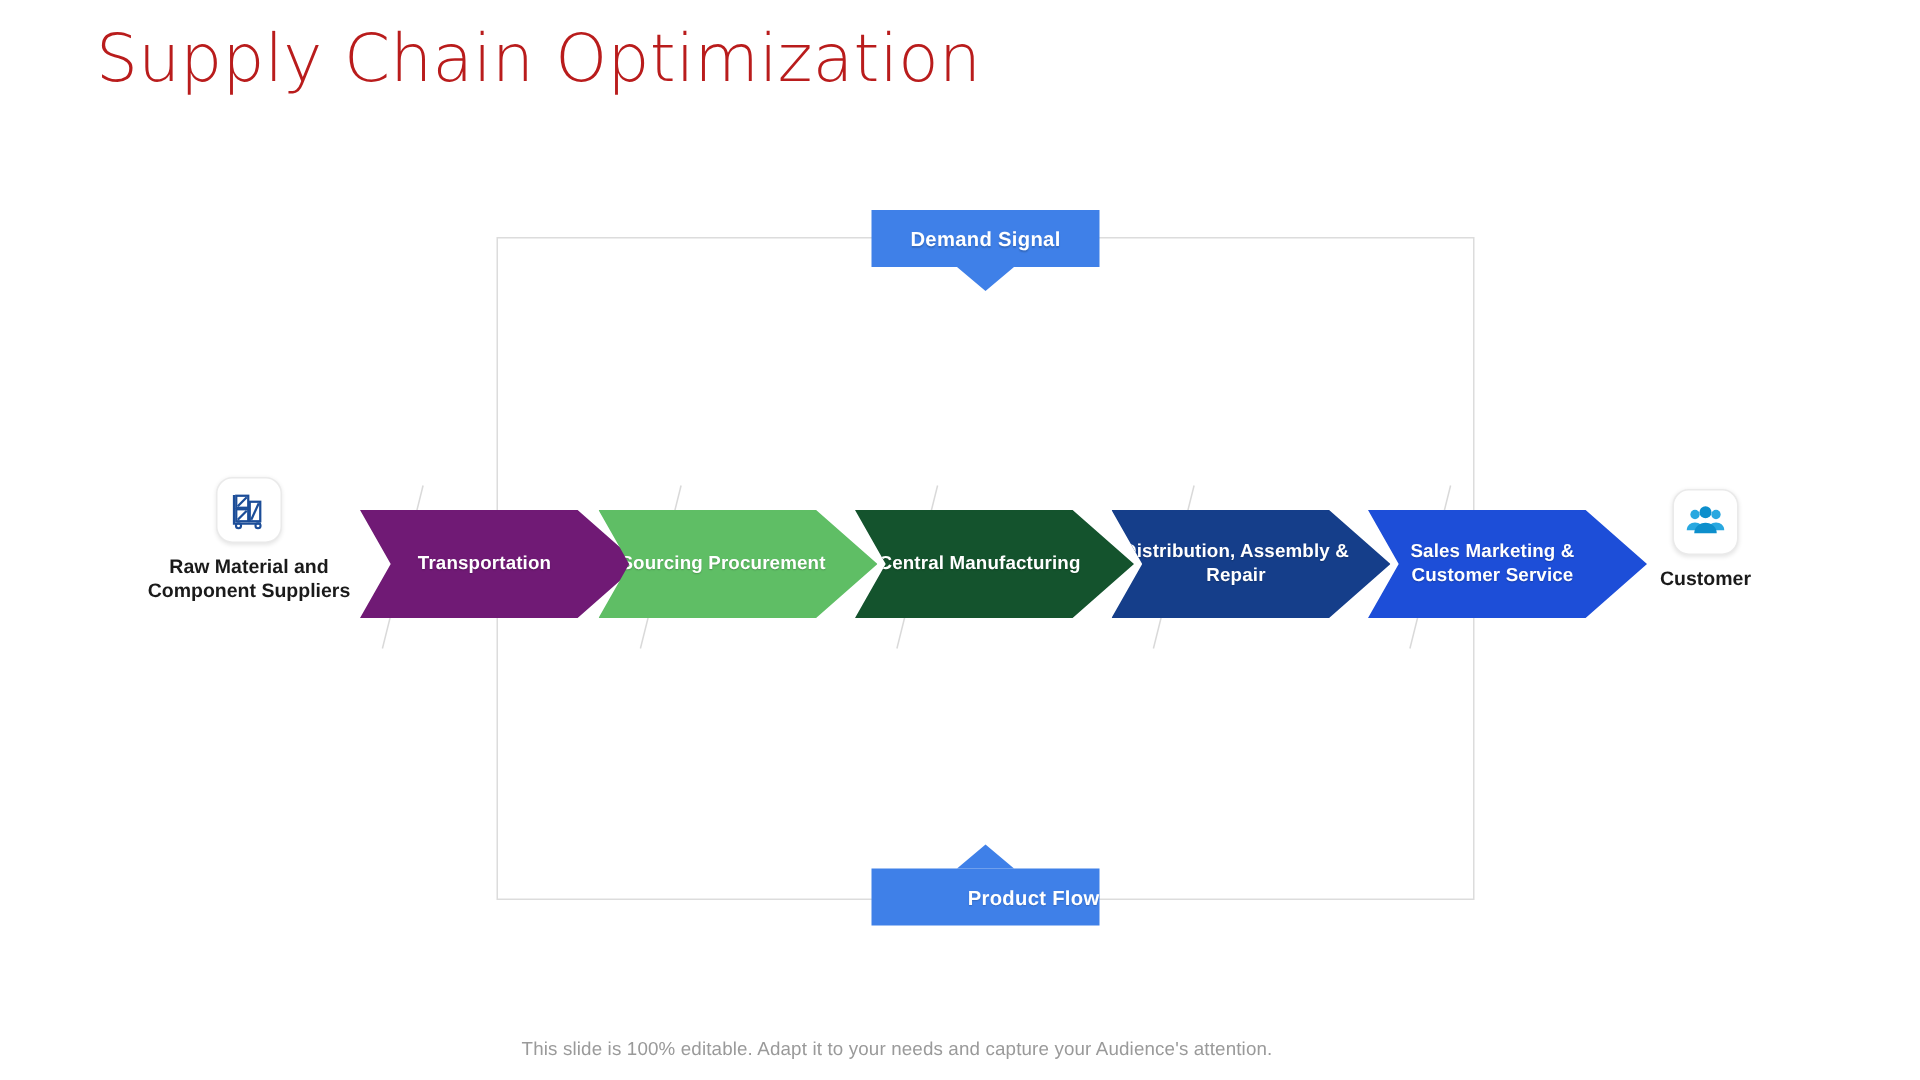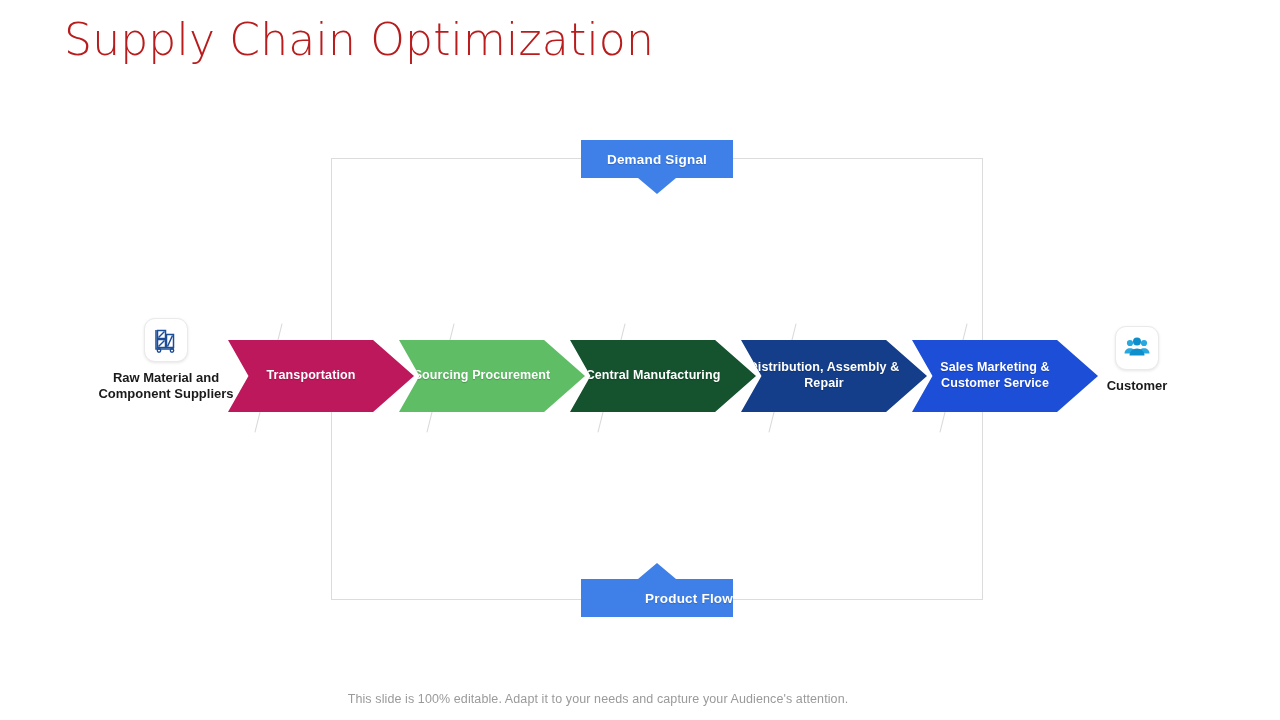--- a/index.html
+++ b/index.html
@@ -89,21 +89,21 @@
     font-size: 12.5px;
     font-weight: bold;
     line-height: 1.25;
     letter-spacing: 0.1px;
     text-shadow: 0 1px 1px rgba(0,0,0,0.22);
     clip-path: polygon(0% 0%, 78% 0%, 100% 50%, 78% 100%, 0% 100%, 11% 50%);
     box-sizing: border-box;
     padding-left: 6px;
     padding-right: 26px;
   }
-  .chev-1 { left: 228px; background: #be185d; }
+  .chev-1 { left: 240px; background: #701a75; }
   .chev-2 { left: 399px; background: #5fbe65; }
   .chev-3 { left: 570px; background: #14532d; }
   .chev-4 { left: 741px; background: #153e8a; }
   .chev-5 { left: 912px; background: #1d4ed8; }
 
   
   .slash {
     position: absolute;
     top: 322px;
     width: 1px;

